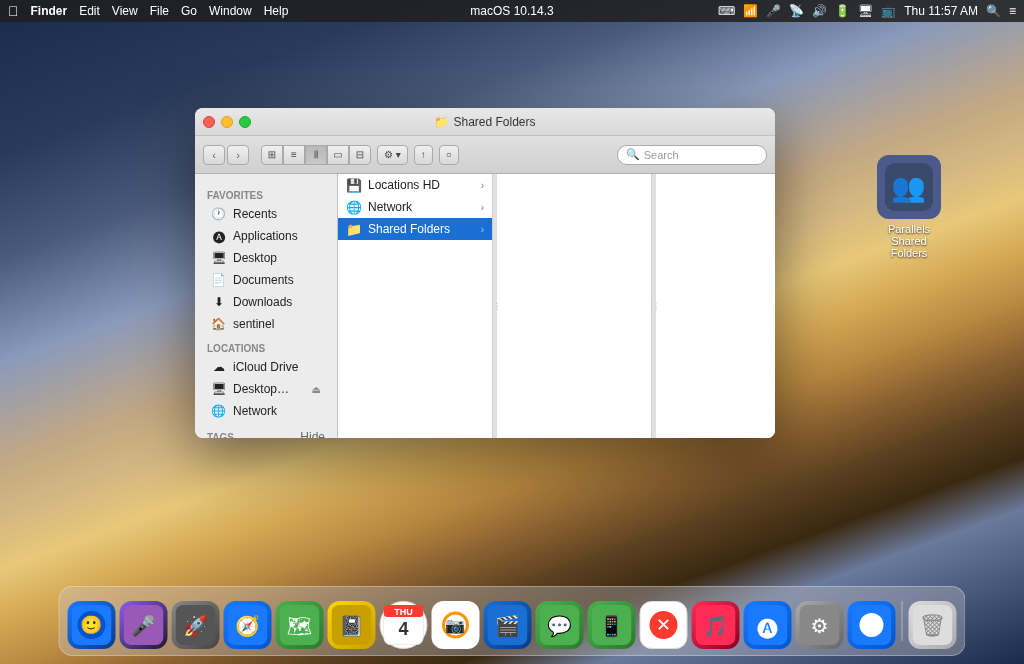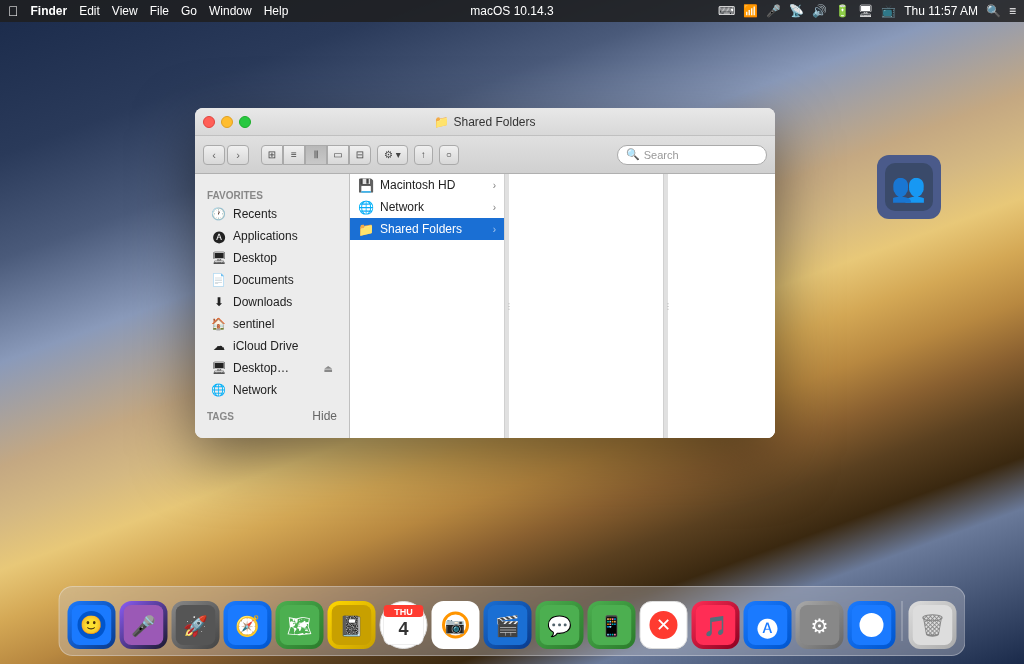--- a/index.html
+++ b/index.html
@@ -229,21 +229,21 @@
 
     
     .content-area {
       display: flex;
       flex: 1;
       overflow: hidden;
     }
 
     
     .sidebar {
-      width: 155px;
+      width: 143px;
       background: rgba(235,235,235,0.95);
       border-right: 1px solid #c0c0c0;
       overflow-y: auto;
       flex-shrink: 0;
       padding: 8px 0;
     }
     .sidebar-section-title {
       font-size: 10px;
       font-weight: 700;
       color: #888;
@@ -423,20 +423,21 @@
     </div>
   </div>
 
   <div class="desktop-icon">
     <div class="desktop-icon-img">
       <svg width="48" height="48" viewBox="0 0 48 48">
         <rect width="48" height="48" rx="10" fill="#3a4a6a"></rect>
         <text x="24" y="34" text-anchor="middle" font-size="28" fill="white">👥</text>
       </svg>
     </div>
+    <span class="desktop-icon-label">Parallels Shared<br>Folders</span>
   </div>
 
   <div class="finder-window">
 
     <div class="title-bar">
       <div class="traffic-lights">
         <div class="traffic-light tl-red"></div>
         <div class="traffic-light tl-yellow"></div>
         <div class="traffic-light tl-green"></div>
       </div>
@@ -490,20 +491,21 @@
         </div>
         <div class="sidebar-item">
           <span class="sidebar-icon">⬇</span>
           <span>Downloads</span>
         </div>
         <div class="sidebar-item">
           <span class="sidebar-icon">🏠</span>
           <span>sentinel</span>
         </div>
 
+        <div class="sidebar-section-title">Locations</div>
 
         <div class="sidebar-item">
           <span class="sidebar-icon">☁</span>
           <span>iCloud Drive</span>
         </div>
         <div class="sidebar-item">
           <span class="sidebar-icon">🖥</span>
           <span>Desktop…</span>
           <span class="sidebar-eject">⏏</span>
         </div>
@@ -517,21 +519,21 @@
           <span class="tags-hide">Hide</span>
         </div>
 
       </div>
 
       <div class="columns-area">
 
         <div class="column">
           <div class="column-item">
             <span class="column-item-icon">💾</span>
-            <span>Macintosh HD</span>
+            <span>Locations HD</span>
             <span class="chevron">›</span>
           </div>
           <div class="column-item">
             <span class="column-item-icon">🌐</span>
             <span>Network</span>
             <span class="chevron">›</span>
           </div>
           <div class="column-item selected">
             <span class="column-item-icon">📁</span>
             <span>Shared Folders</span>

